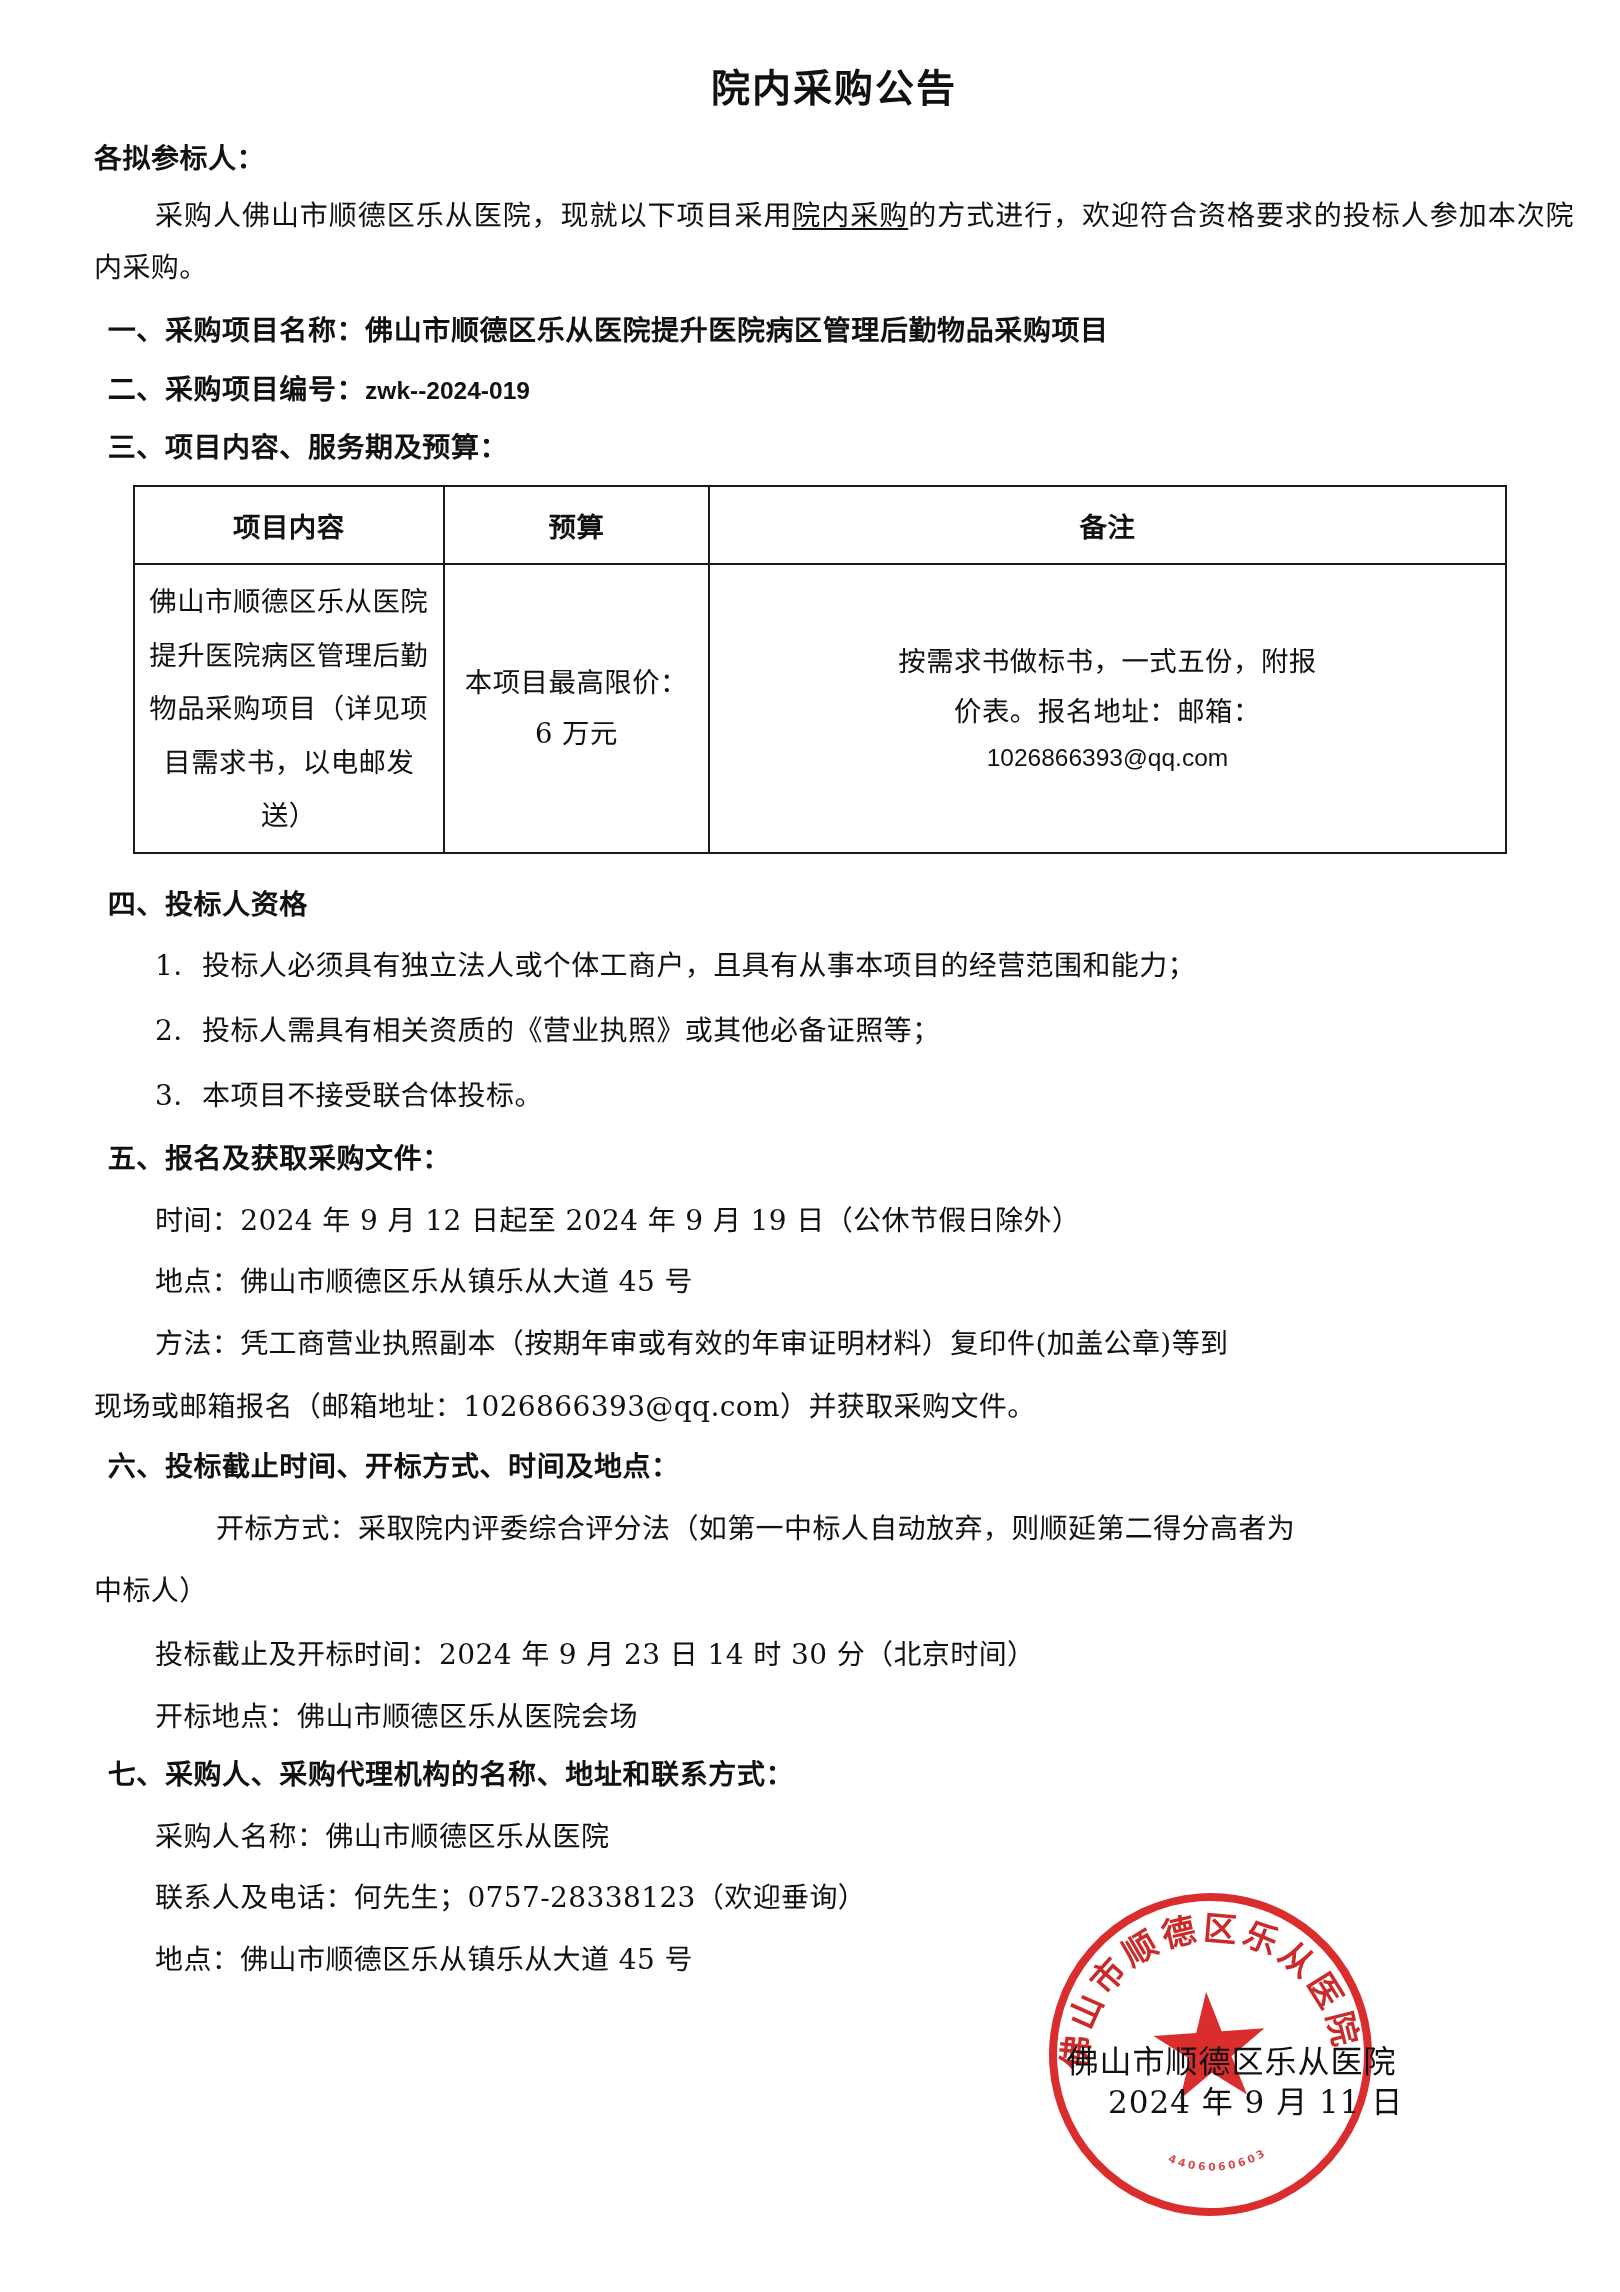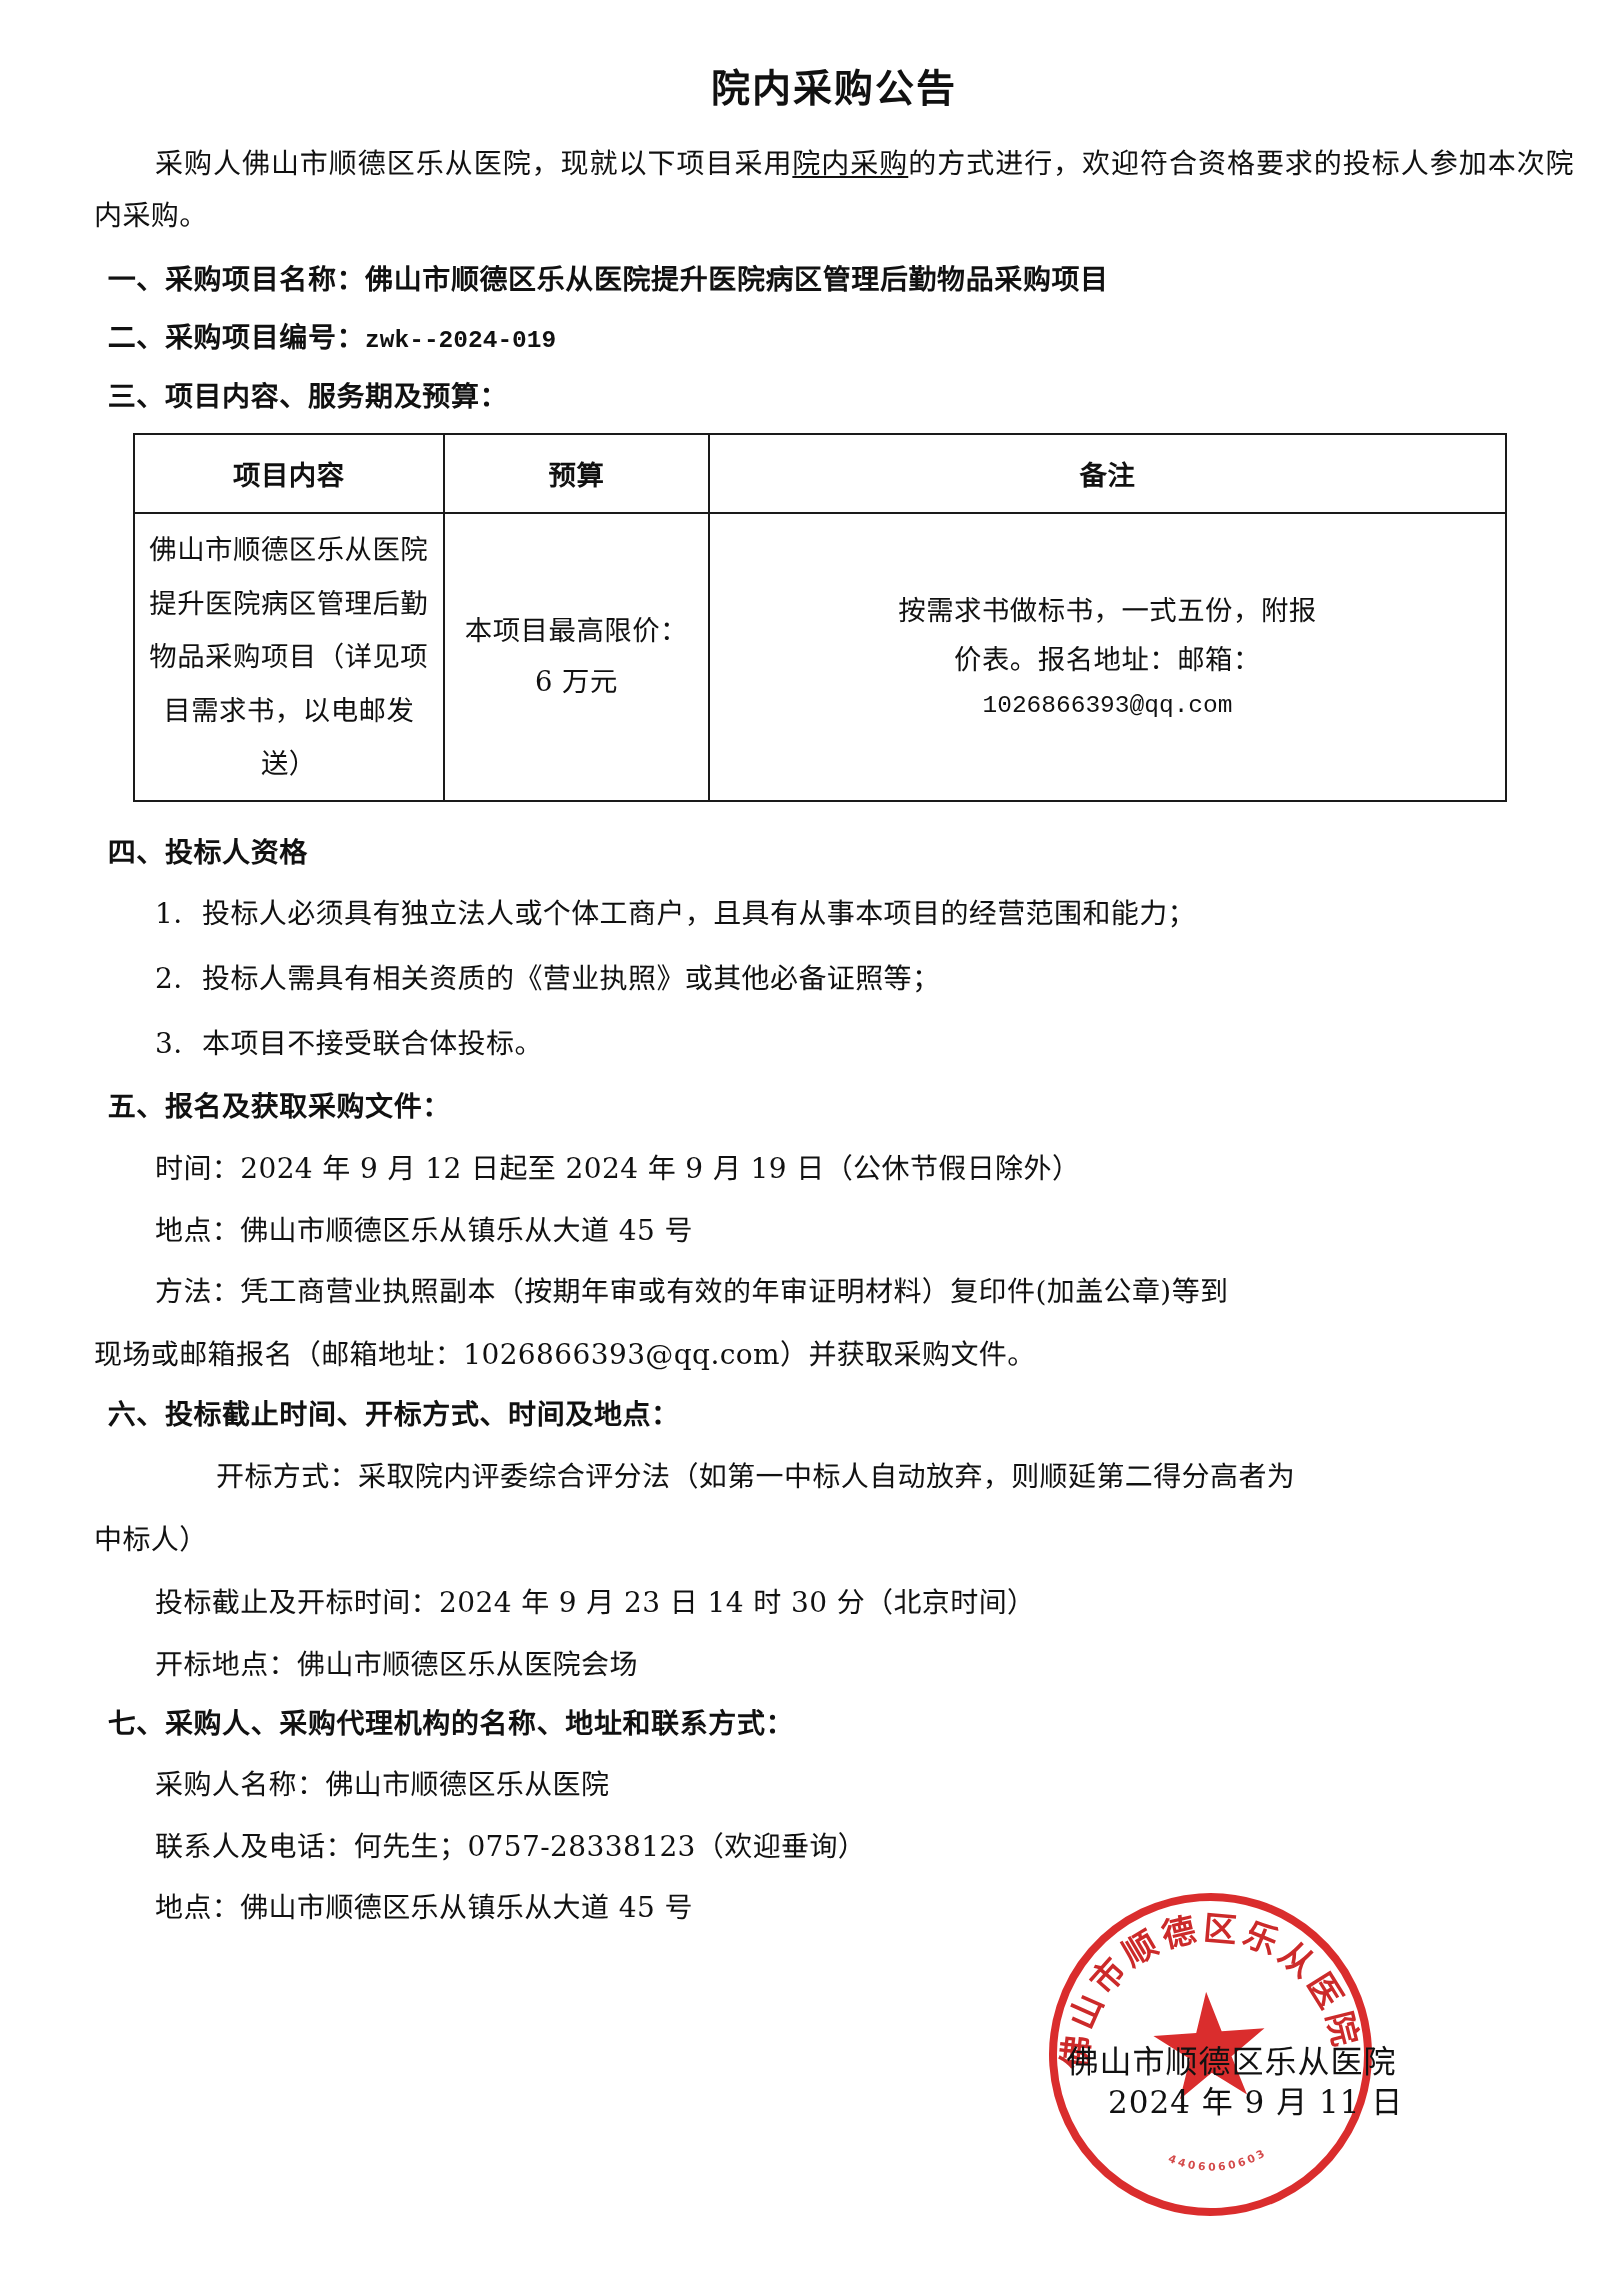--- a/index.html
+++ b/index.html
@@ -133,21 +133,21 @@
   }
   td.cell-budget {
     text-align: center;
     line-height: 1.85;
   }
   td.cell-note {
     text-align: center;
     line-height: 1.8;
   }
   .mono {
-    font-family: Liberation Mono, monospace;
+    font-family: Liberation Sans, sans-serif;
     font-size: 24.5px;
     letter-spacing: 0;
   }
 
   
   .sign-block {
     position: absolute;
     right: 110px;
     bottom: 57px;
     width: 461px;
@@ -216,20 +216,21 @@
     white-space: nowrap;
   }
 </style>
 </head>
 <body>
 
 <div class="page">
 
   <h1 class="doc-title">院内采购公告</h1>
 
+  <p class="salutation">各拟参标人：</p>
 
   <p class="intro"><span>采购人佛山市顺德区乐从医院，现就以下项目采用</span><span class="u">院内采购</span><span>的方式进行，欢迎符合资格要求的投标人参加本次院内采购。</span></p>
 
   <p class="section-head"><span>一、采购项目名称：</span><span class="val">佛山市顺德区乐从医院提升医院病区管理后勤物品采购项目</span></p>
 
   <p class="section-head"><span>二、采购项目编号：</span><span class="val mono">zwk--2024-019</span></p>
 
   <p class="section-head">三、项目内容、服务期及预算：</p>
 
   <div class="tbl-wrap">

